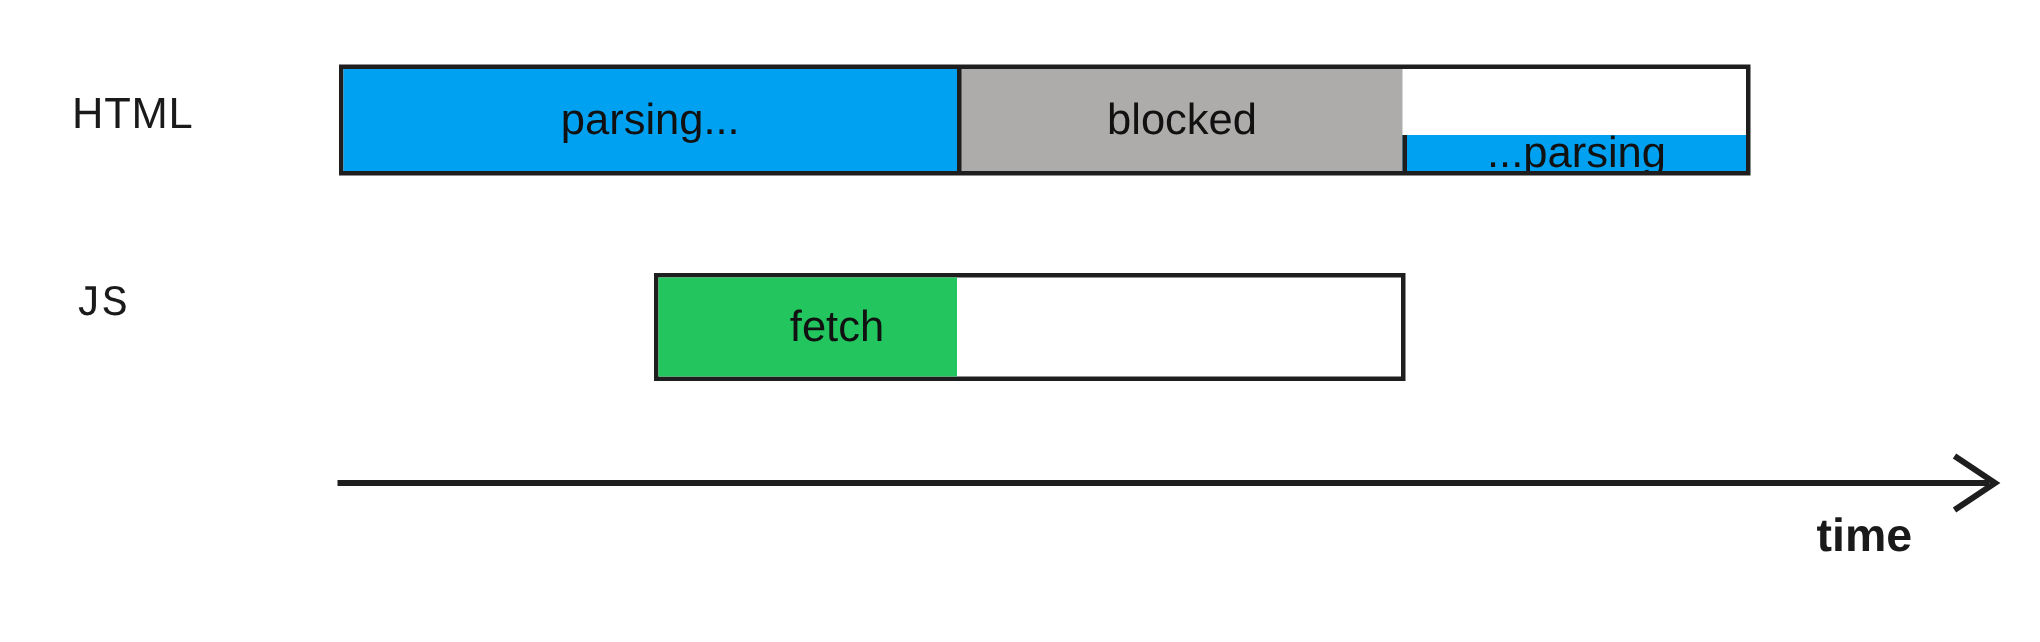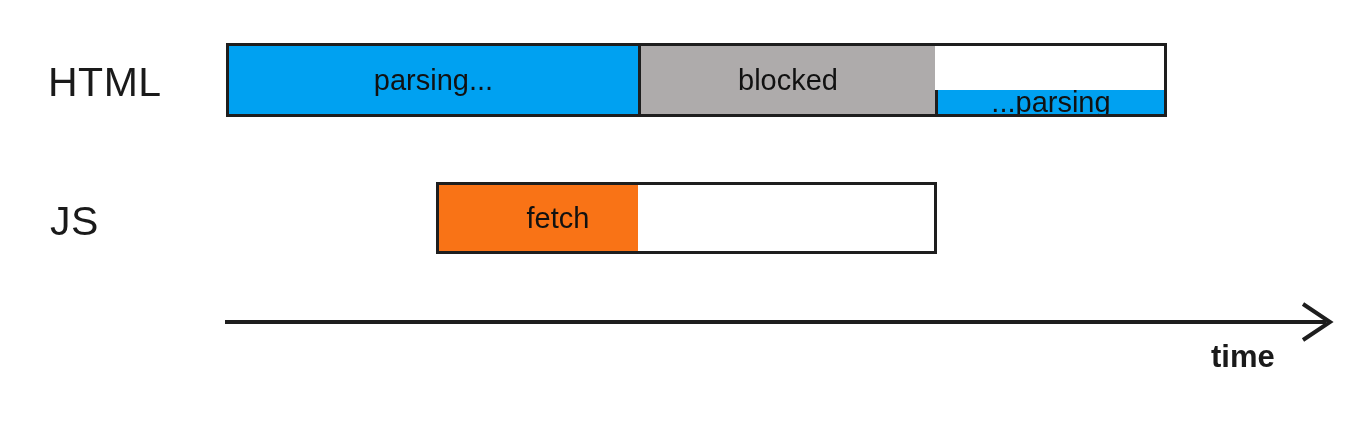--- a/index.html
+++ b/index.html
@@ -11,21 +11,21 @@
     position: relative;
     width: 1360px;
     height: 428px;
     background: #ffffff;
     overflow: hidden;
     font-family: "Liberation Sans", sans-serif;
     color: #1a1a1a;
   }
   .row-label {
     position: absolute;
-    font-size: 41px;
+    font-size: 29px;
     line-height: 1;
     color: #1a1a1a;
     letter-spacing: 0.5px;
   }
   .bar-group {
     position: absolute;
     display: flex;
     border: 3px solid #1e1e1e;
     box-sizing: border-box;
   }
@@ -48,21 +48,21 @@
     width: 941px;
     height: 74px;
   }
   #js-bar-group {
     left: 436px;
     top: 182px;
     width: 501px;
     height: 72px;
   }
   #html-label { left: 48px; top: 62px; }
-  #js-label   { left: 50px; top: 201px; }
+  #js-label   { left: 50px; top: 188px; font-family: Liberation Mono, monospace; }
   .axis-svg {
     position: absolute;
     left: 0;
     top: 0;
     width: 1360px;
     height: 428px;
   }
   .axis-label {
     position: absolute;
     left: 1211px;
@@ -88,21 +88,21 @@
 
   <div class="row-label" id="js-label">JS</div>
 
   <div class="bar-group" id="html-bar-group">
     <div class="bar-segment seg-html-0" style="background-color: rgb(0, 161, 241);">parsing...</div>
     <div class="bar-segment seg-html-1" style="background-color: rgb(174, 171, 171);">blocked</div>
     <div class="bar-segment seg-html-2" style="background-color: rgb(0, 161, 241); margin-top: 44px;">...parsing</div>
   </div>
 
   <div class="bar-group" id="js-bar-group">
-    <div class="bar-segment seg-js-0" style="background-color: #f97316; padding-left: 39px;">fetch</div>
+    <div class="bar-segment seg-js-0" style="background-color: #22c55e; padding-left: 39px;">fetch</div>
   </div>
 
   <svg class="axis-svg" viewBox="0 0 1360 428" xmlns="http://www.w3.org/2000/svg" aria-hidden="true">
     <line x1="225" y1="322" x2="1326" y2="322" stroke="#1e1e1e" stroke-width="4"></line>
     <polyline points="1303,304 1330,322 1303,340" fill="none" stroke="#1e1e1e" stroke-width="4"></polyline>
   </svg>
 
   <div class="axis-label">time</div>
 
 </div>

